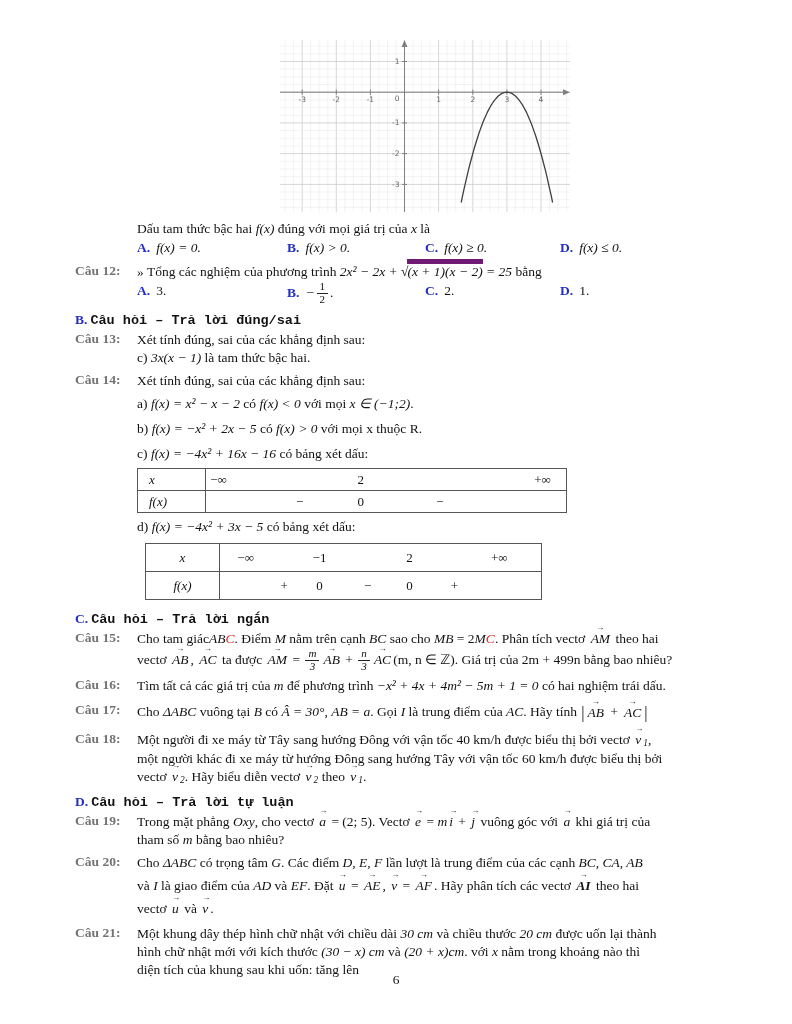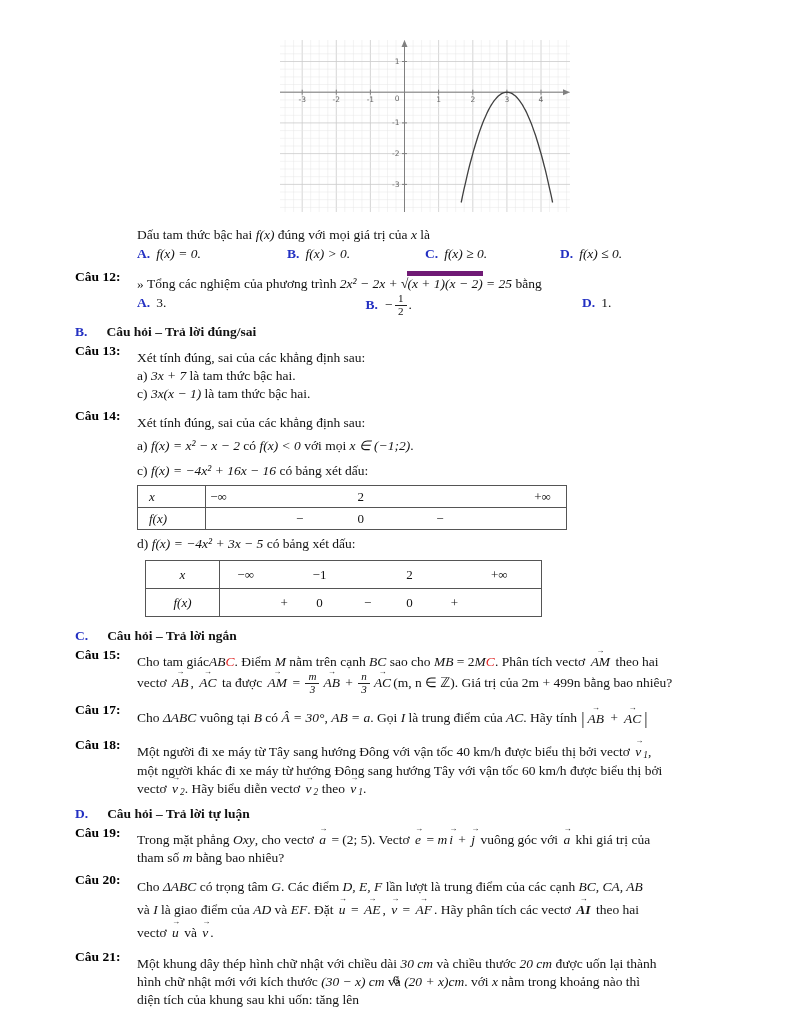--- a/index.html
+++ b/index.html
@@ -8,27 +8,27 @@
     background:#fff; color:#121212;
     font-family:"Liberation Serif", serif; font-size:13.5px;
   }
   .graph-wrap { width:290px; margin:40px 0 8px 280px; }
   svg { display:block; }
   svg text { font-family:"DejaVu Sans", sans-serif; }
 
   .content { padding:0 75px; }
   .qrow { display:flex; margin-top:3px; }
   .mt4 { margin-top:5px; } .mt6 { margin-top:7px; }
-  .qnum { width:62px; flex:0 0 62px; color:#000000; font-weight:bold; }
-  .qbody { flex:1; min-width:0;margin-top:6px; }
+  .qnum { width:62px; flex:0 0 62px; color:#737373; font-weight:bold; }
+  .qbody { flex:1; min-width:0; }
   .line { line-height:1.33; }
 
   .sec { font-weight:bold; margin-top:7px; }
   .sec .letter { color:#2330c2; }
-  .sec .title { margin-left:19px; }
+  .sec .title { margin-left:3px;font-family:Liberation Mono, monospace; }
 
   .opts { display:flex; line-height:1.5;justify-content:space-between; }
   .opt:nth-child(1){ width:150px; } .opt:nth-child(2){ width:138px; }
   .opt:nth-child(3){ width:135px; } .opt:nth-child(4){ flex:1; }
   .olabel { color:#2330c2; font-weight:bold; margin-right:6px; }
 
   .m { font-style:italic; }
   .red { color:#e02424; }
   .sub { font-size:0.7em; vertical-align:-0.25em; font-style:italic; }
   .bar { font-size:1.22em; vertical-align:-0.1em; margin:0 1px; }
@@ -171,43 +171,44 @@
       </div>
     </div>
 
     <div class="qrow mt4">
       <span class="qnum">Câu 12:</span>
       <div class="qbody">
         <div class="line"><span>» Tổng các nghiệm của phương trình </span><span class="m">2x² − 2x + </span><span class="m rad">√</span><span class="m sqrt-arg">(x + 1)(x − 2)</span><span class="m"> = 25</span><span> bằng</span></div>
         <div class="opts">
           <div class="opt"><span class="olabel">A.</span><span><span>3.</span></span></div>
           <div class="opt"><span class="olabel">B.</span><span><span class="m">−</span><span class="frac"><span class="fn">1</span><span class="fd">2</span></span><span>.</span></span></div>
+          <div class="opt"><span class="olabel">C.</span><span><span>2.</span></span></div>
           <div class="opt"><span class="olabel">D.</span><span><span>1.</span></span></div>
         </div>
       </div>
     </div>
 
     <div class="sec">
       <span class="letter">B.</span><span class="title">Câu hỏi – Trả lời đúng/sai</span>
     </div>
 
     <div class="qrow">
       <span class="qnum">Câu 13:</span>
       <div class="qbody">
         <div class="line">Xét tính đúng, sai của các khẳng định sau:</div>
-        <div class="line"><span>a) </span><span class="m">3x + 7</span><span> là tam thức bậc hai.</span></div>
         <div class="line"><span>c) </span><span class="m">3x(x − 1)</span><span> là tam thức bậc hai.</span></div>
       </div>
     </div>
 
     <div class="qrow mt4">
       <span class="qnum">Câu 14:</span>
       <div class="qbody">
         <div class="line">Xét tính đúng, sai của các khẳng định sau:</div>
         <div class="line mt4"><span>a) </span><span class="m">f(x) = x² − x − 2</span><span> có </span><span class="m">f(x) &lt; 0</span><span> với mọi </span><span class="m">x ∈ (−1;2)</span><span>.</span></div>
+        <div class="line mt6"><span>b) </span><span class="m">f(x) = −x² + 2x − 5</span><span> có </span><span class="m">f(x) &gt; 0</span><span> với mọi x thuộc R.</span></div>
         <div class="line mt6"><span>c) </span><span class="m">f(x) = −4x² + 16x − 16</span><span> có bảng xét dấu:</span></div>
 
         <div class="sign-table t1">
           <div class="st-row">
             <div class="st-label">x</div>
             <div class="st-vals">
               <span style="left:3.5%">−∞</span>
               <span style="left:43%">2</span>
               <span style="left:93.5%">+∞</span>
             </div>
@@ -253,20 +254,26 @@
     </div>
 
     <div class="qrow">
       <span class="qnum">Câu 15:</span>
       <div class="qbody">
         <div class="line"><span>Cho tam giác</span><span class="m">AB</span><span class="m red">C</span><span>. Điểm </span><span class="m">M</span><span> nằm trên cạnh </span><span class="m">BC</span><span> sao cho </span><span class="m">MB</span><span> = 2</span><span class="m">M</span><span class="m red">C</span><span>. Phân tích vectơ </span><span class="vec">AM</span><span> theo hai</span></div>
         <div class="line"><span>vectơ </span><span class="vec">AB</span><span>, </span><span class="vec">AC</span><span> ta được </span><span class="vec">AM</span><span> = </span><span class="frac m"><span class="fn">m</span><span class="fd">3</span></span><span class="vec">AB</span><span> + </span><span class="frac m"><span class="fn">n</span><span class="fd">3</span></span><span class="vec">AC</span><span>(m, n ∈ ℤ). Giá trị của 2m + 499n bằng bao nhiêu?</span></div>
       </div>
     </div>
 
+    <div class="qrow mt4">
+      <span class="qnum">Câu 16:</span>
+      <div class="qbody">
+        <div class="line"><span>Tìm tất cả các giá trị của </span><span class="m">m</span><span> để phương trình </span><span class="m">−x² + 4x + 4m² − 5m + 1 = 0</span><span> có hai nghiệm trái dấu.</span></div>
+      </div>
+    </div>
 
     <div class="qrow mt6">
       <span class="qnum">Câu 17:</span>
       <div class="qbody">
         <div class="line"><span>Cho </span><span class="m">ΔABC</span><span> vuông tại </span><span class="m">B</span><span> có </span><span class="m">Â = 30°</span><span>, </span><span class="m">AB = a</span><span>. Gọi </span><span class="m">I</span><span> là trung điểm của </span><span class="m">AC</span><span>. Hãy tính </span><span class="bar">|</span><span class="vec">AB</span><span class="m"> + </span><span class="vec">AC</span><span class="bar">|</span></div>
       </div>
     </div>
 
     <div class="qrow mt6">
       <span class="qnum">Câu 18:</span>

